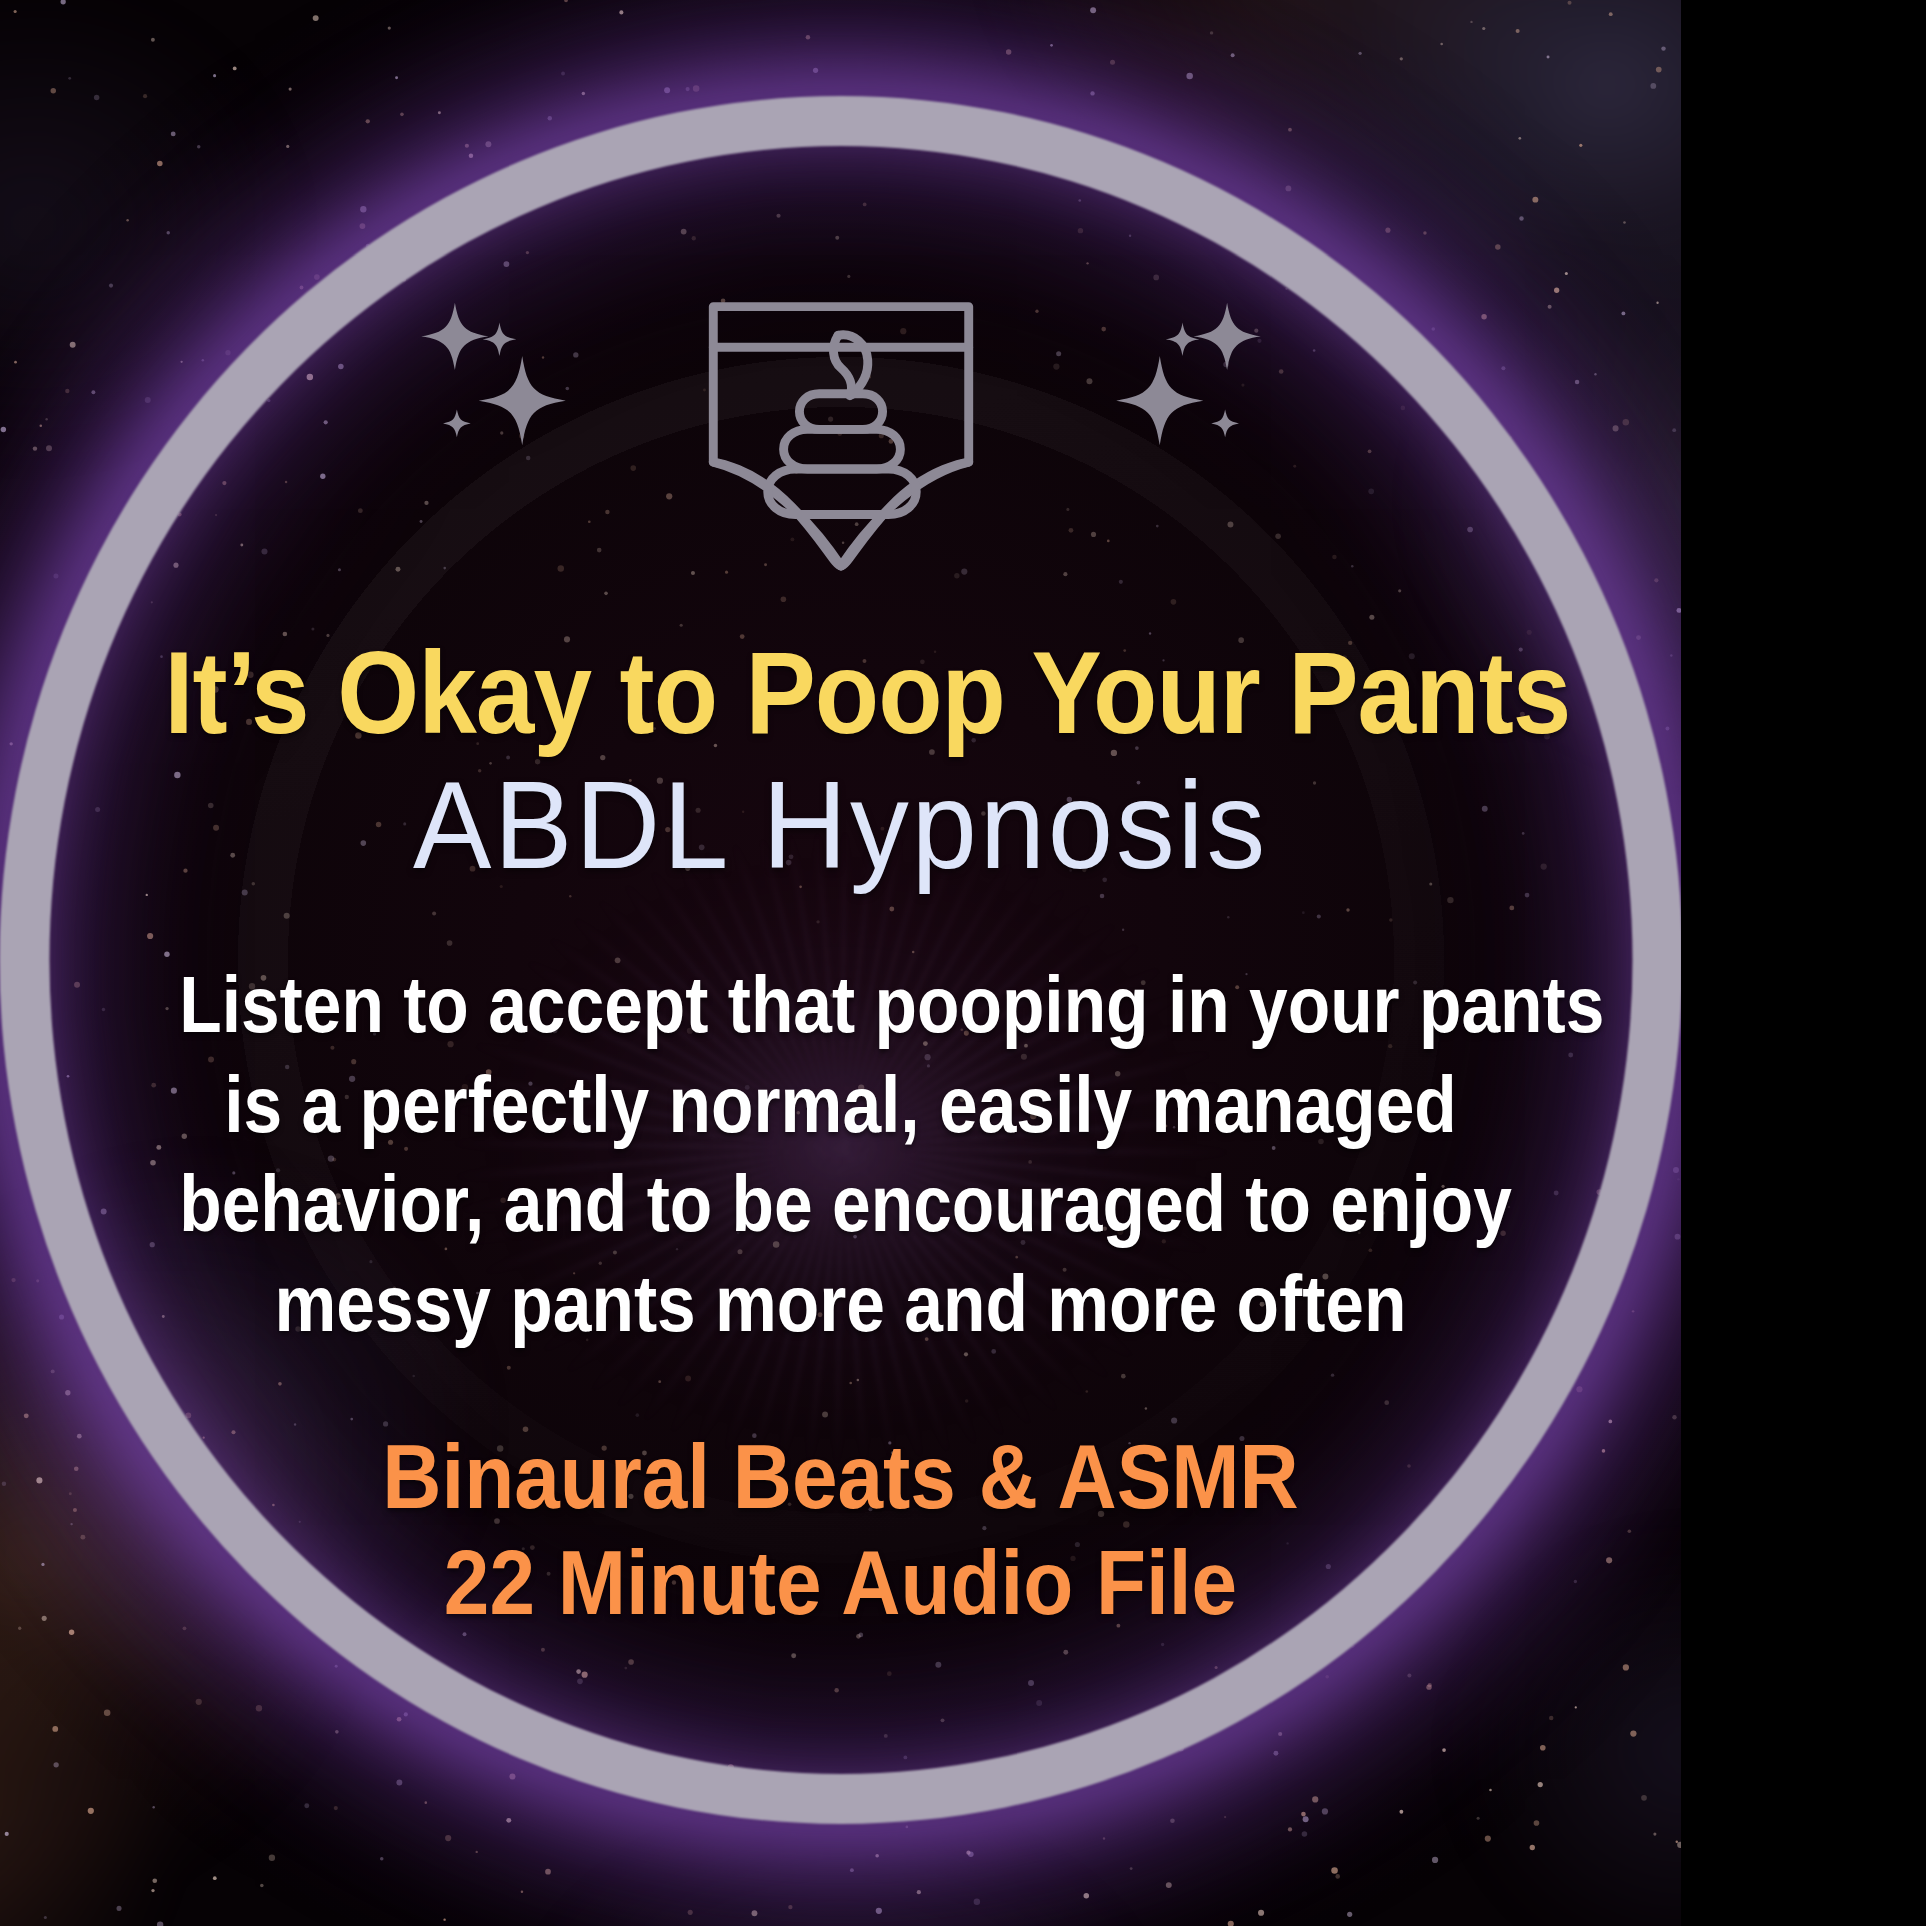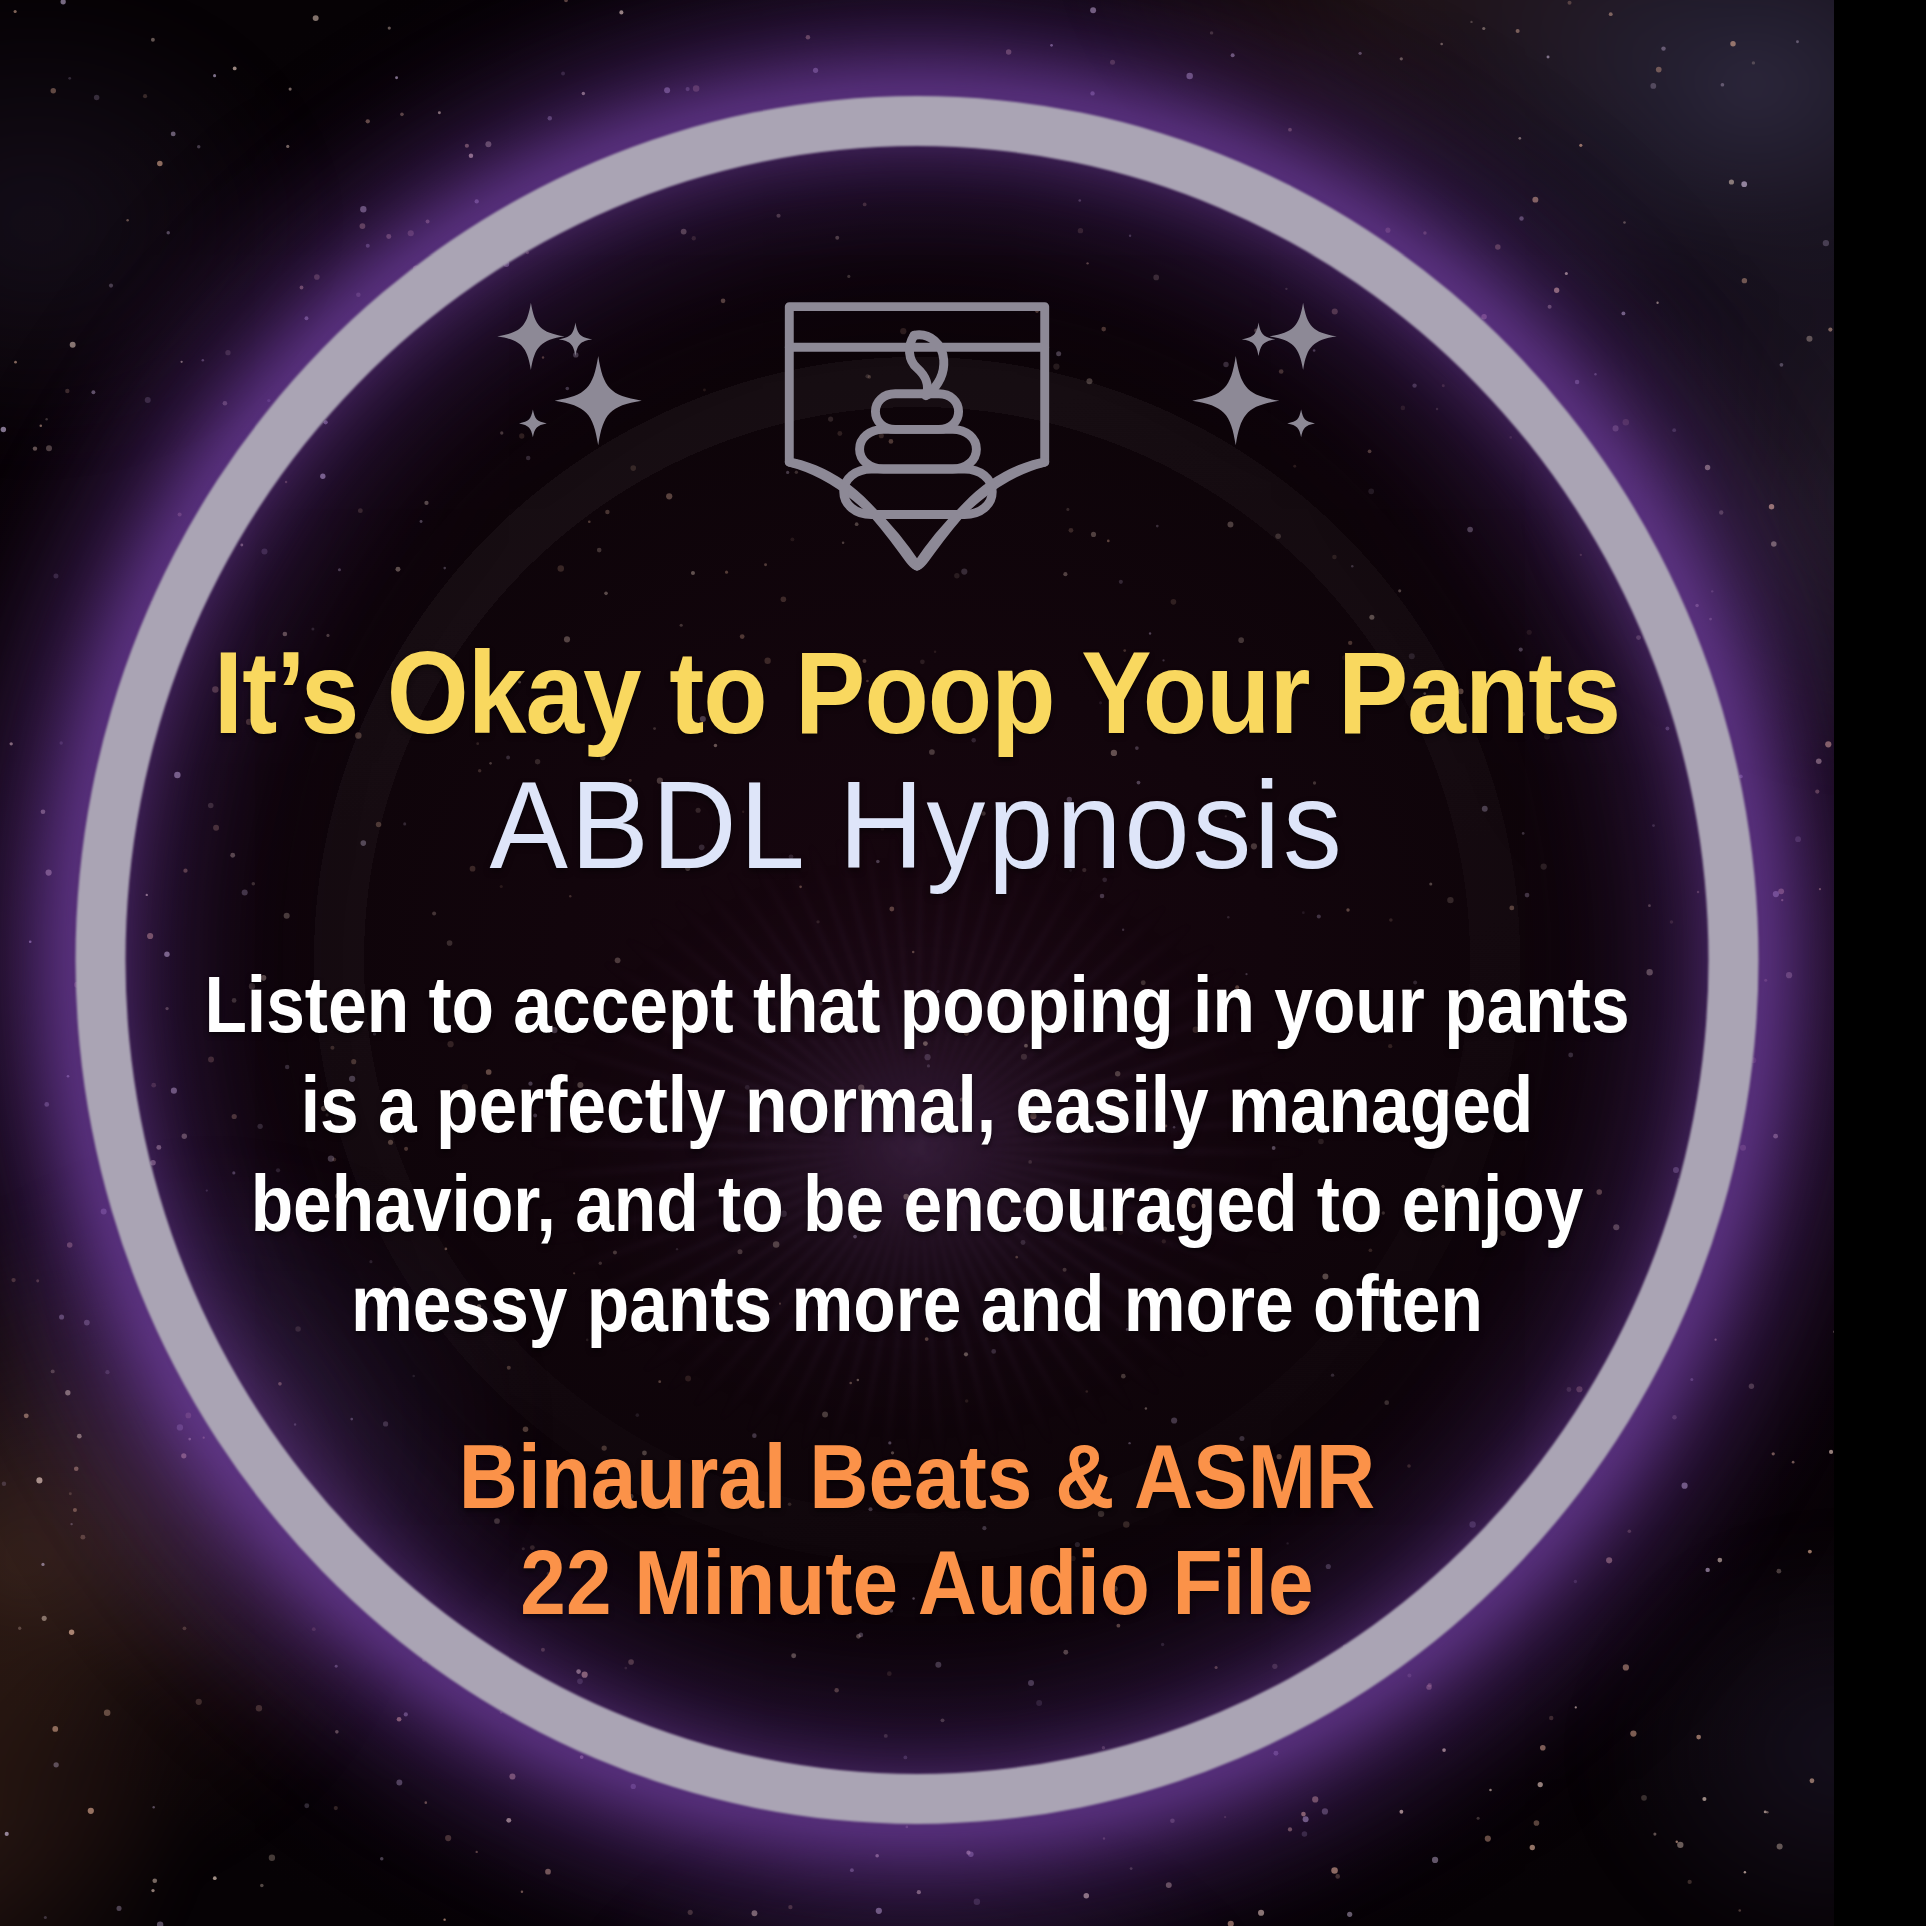--- a/index.html
+++ b/index.html
@@ -2,21 +2,21 @@
 <html><head>
 <meta charset="utf-8">
 <style>
   html, body {
     margin: 0;
     padding: 0;
     background: #000;
   }
   #poster {
     position: relative;
-    width: 1834px;
+    width: 1681px;
     height: 1927px;
     overflow: hidden;
     background: #0a0408;
     font-family: "Liberation Sans", sans-serif;
   }
 
   
   .bg-base {
     position: absolute;
     inset: 0;

